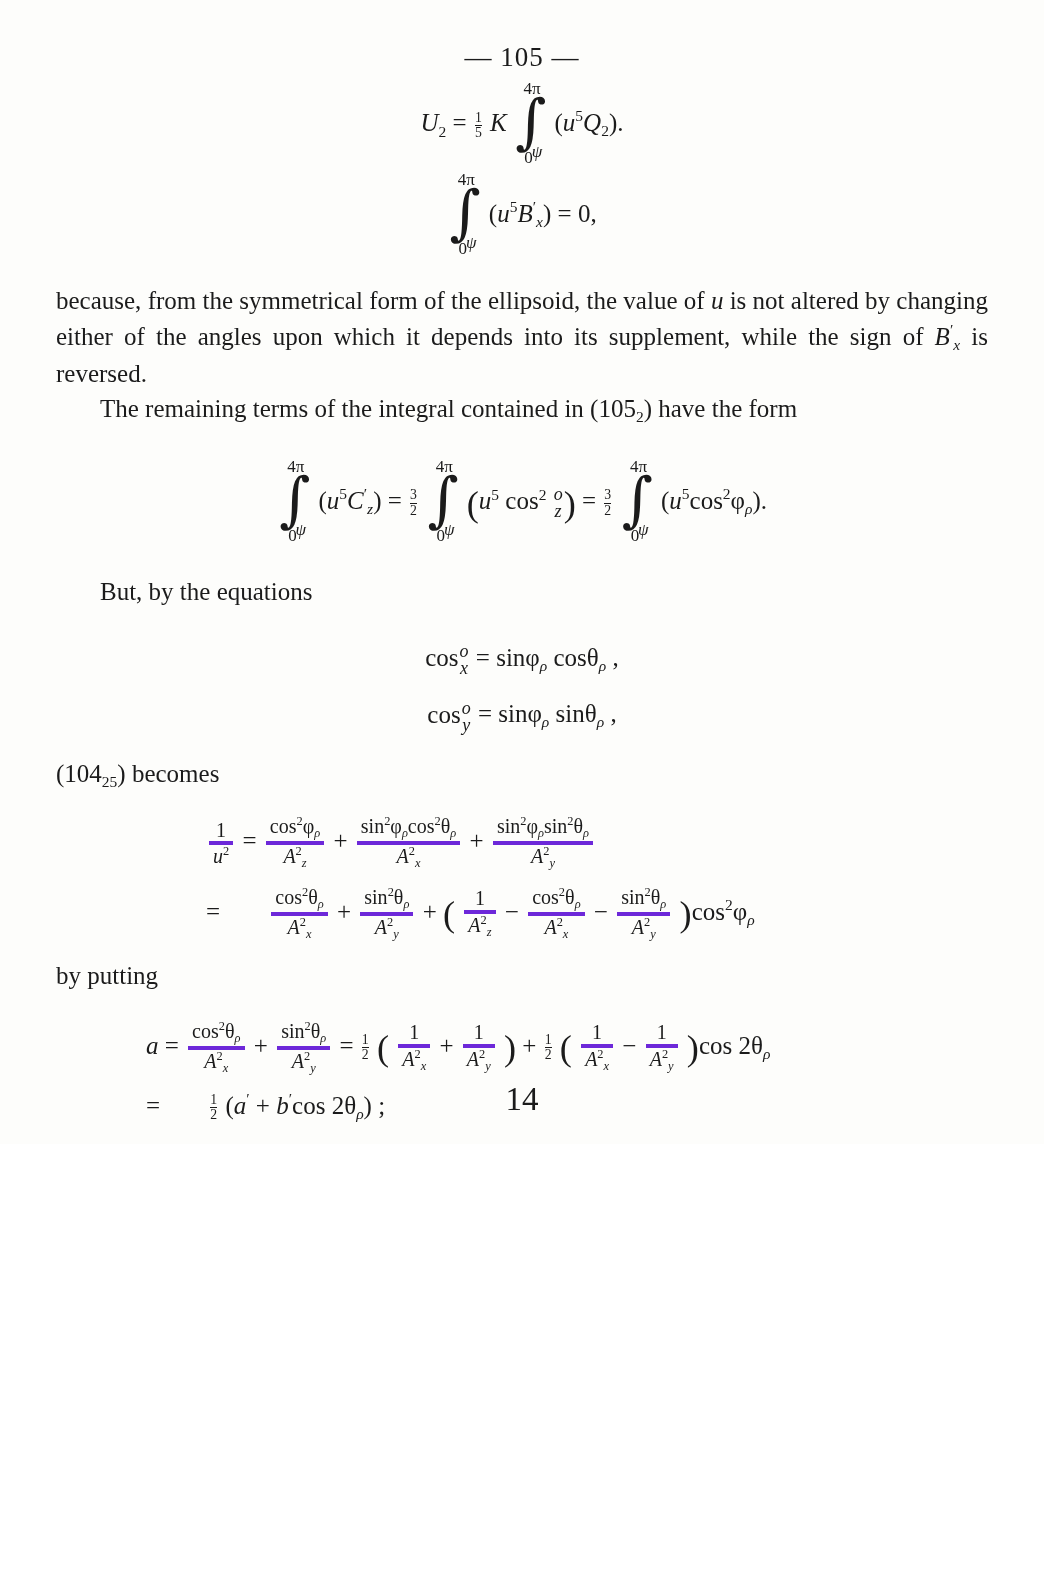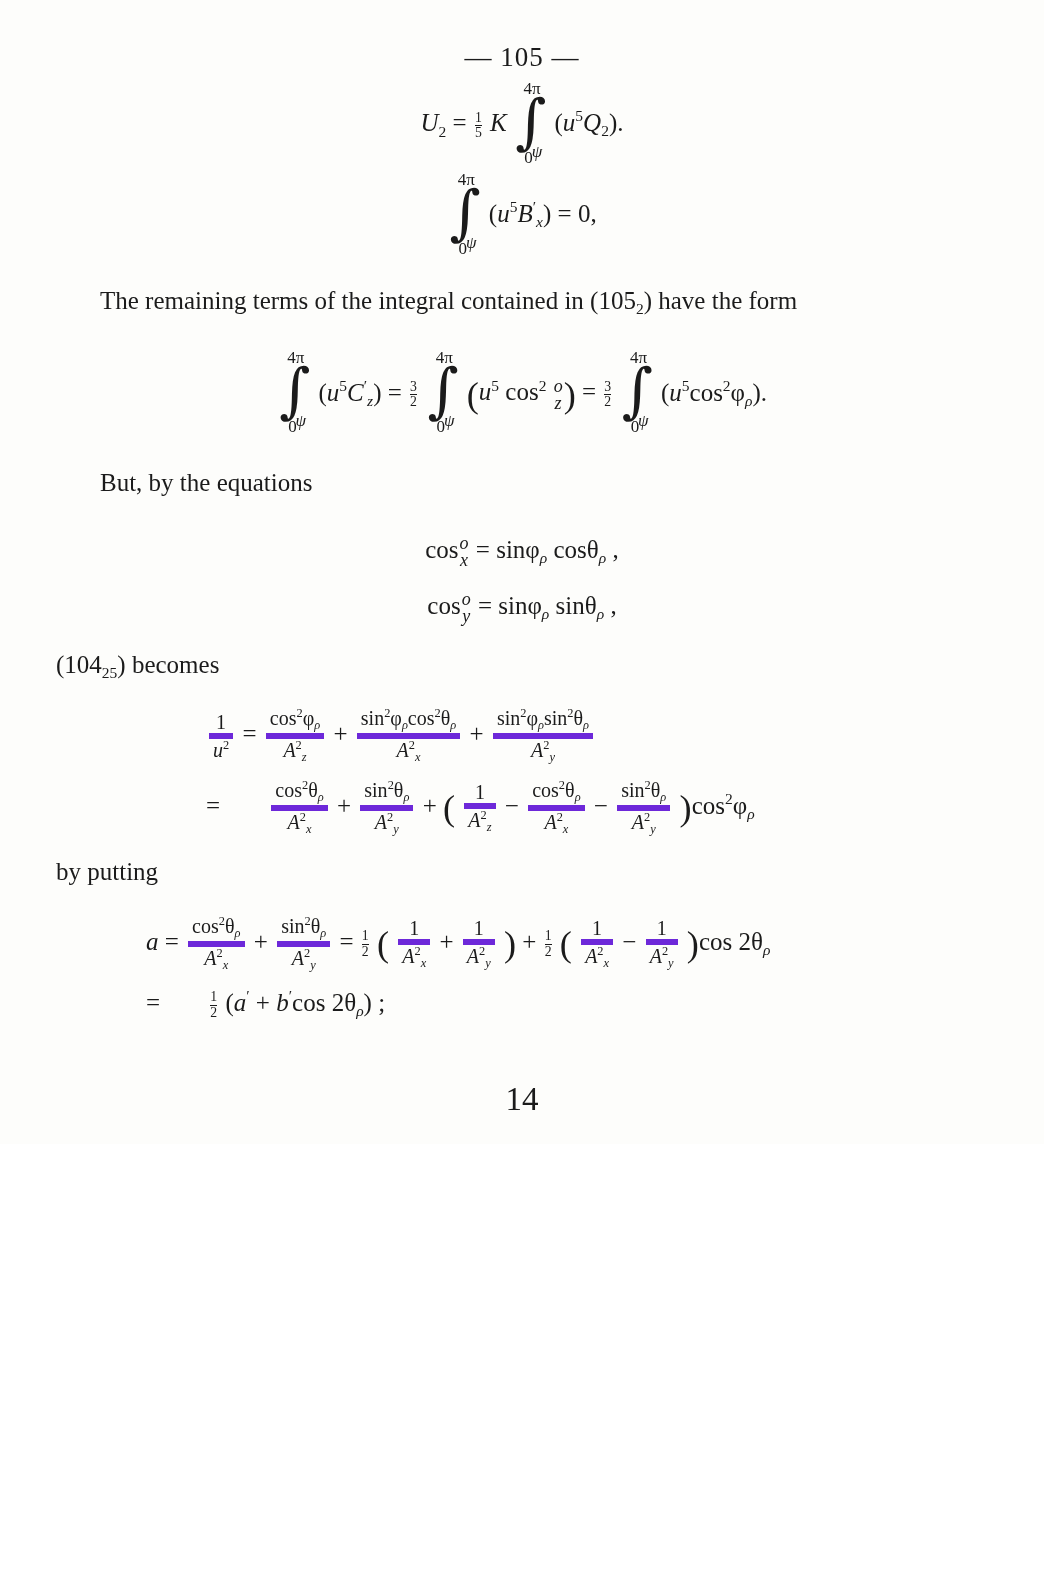--- a/index.html
+++ b/index.html
@@ -103,21 +103,21 @@
   }
   .frac {
     display: inline-block;
     vertical-align: middle;
     text-align: center;
     font-size: 0.8em;
     line-height: 1.12;
     margin: 0 3px;
   }
   .frac .num { display: block; padding: 0 4px; }
-  .frac .den { display: block; border-top: 6px solid #6d28d9; padding: 0 4px; }
+  .frac .den { display: block; border-top: 4px solid #6d28d9; padding: 0 4px; }
   .sfrac {
     display: inline-block;
     vertical-align: middle;
     text-align: center;
     font-size: 0.55em;
     line-height: 1.05;
     margin: 0 2px;
   }
   .sfrac .num { display: block; }
   .sfrac .den { display: block; border-top: 1px solid #1b1b1b; }
@@ -176,20 +176,25 @@
     <div class="eq" style="margin-top:46px;margin-bottom:44px;">
       <span class="intwrap">
         <span class="int-top">4π</span>
         <span class="intsign">∫</span>
         <span class="int-bot">0</span>
         <span class="int-psi">ψ</span>
       </span>
       <span>(<span class="it">u</span><span class="sup">5</span><span class="it">B</span><span class="sup">′</span><span class="sub">x</span>) = 0,</span>
     </div>
 
+    <p class="body-text">
+      because, from the symmetrical form of the ellipsoid, the value of <span class="it">u</span>
+      is not altered by changing either of the angles upon which it depends into its
+      supplement, while the sign of <span class="it">B</span><span class="sup">′</span><span class="sub">x</span> is reversed.
+    </p>
 
     <p class="body-text indent">
       <span>The remaining terms of the integral contained in (105</span><span class="sub-up">2</span><span>) have the form</span>
     </p>
 
     <div class="eq" style="margin-top:52px;margin-bottom:48px;">
       <span class="intwrap">
         <span class="int-top">4π</span>
         <span class="intsign">∫</span>
         <span class="int-bot">0</span>

